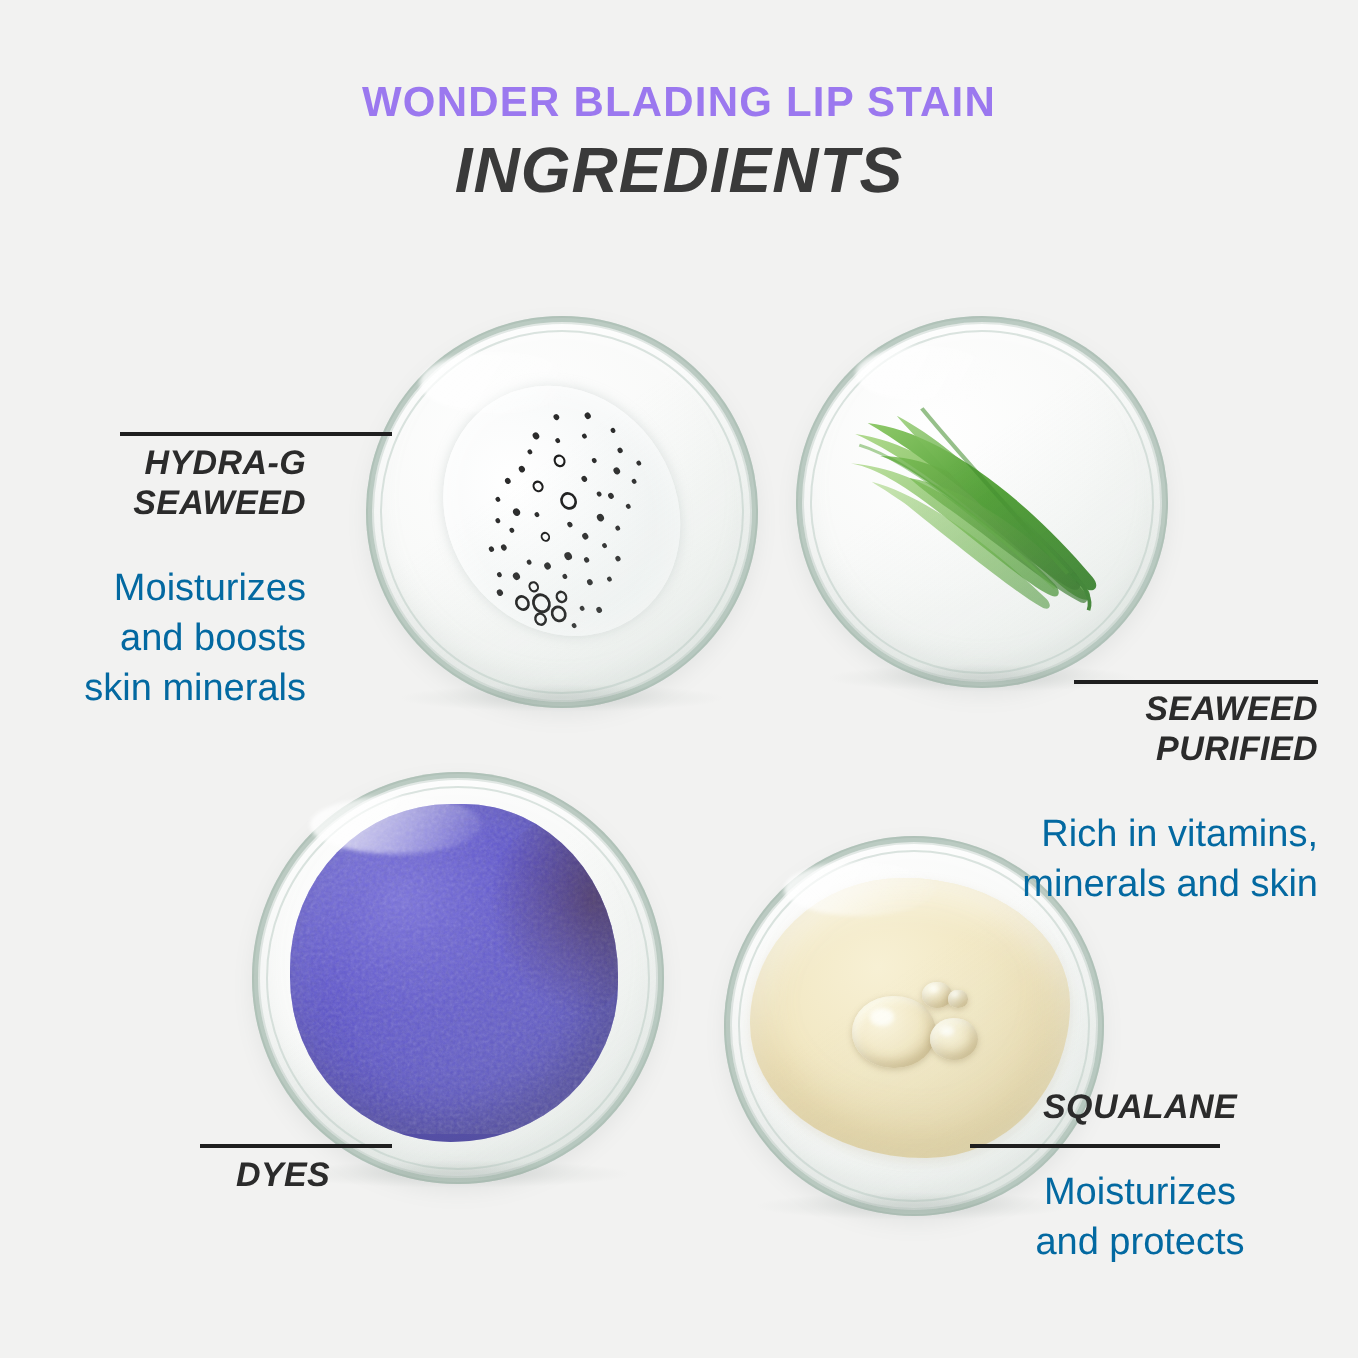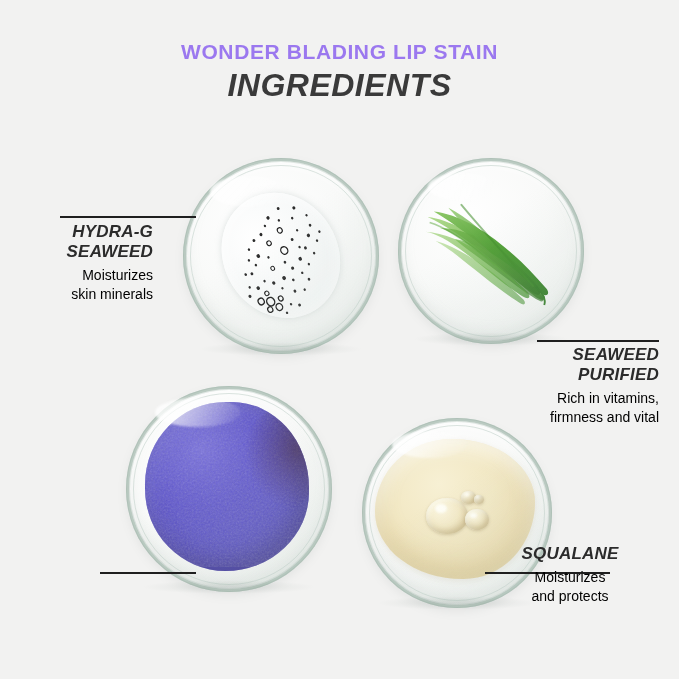--- a/index.html
+++ b/index.html
@@ -108,21 +108,21 @@
   }
 
   
   .label{position:absolute;}
   .lead{position:absolute;height:0;border-top:2px solid #1f1f1f;}
   .lbl-title{
     font-size:17px;font-weight:bold;font-style:italic;color:#2b2b2b;
     line-height:1.18;letter-spacing:.2px;
   }
   .lbl-body{
-    font-size:14px;color:#000000;line-height:1.32;margin-top:4px;
+    font-size:19px;color:#0369a1;line-height:1.32;margin-top:20px;
     font-weight:400;
   }
   .ta-left{text-align:left;}
   .ta-right{text-align:right;}
   .ta-center{text-align:center;}
 </style>
 </head>
 <body>
 
 <div id="stage">
@@ -276,37 +276,43 @@
   </div>
 
   <div class="lead" style="left:60px;top:216px;width:136px;"></div>
   <div class="label ta-right" style="left:0px;top:222px;width:153px;">
     <div class="lbl-title">
       <div>HYDRA-G</div>
       <div>SEAWEED</div>
     </div>
     <div class="lbl-body">
       <div>Moisturizes</div>
+      <div>and boosts</div>
       <div>skin minerals</div>
     </div>
   </div>
 
   <div class="lead" style="left:537px;top:340px;width:122px;"></div>
   <div class="label ta-right" style="left:480px;top:345px;width:179px;">
     <div class="lbl-title">
       <div>SEAWEED</div>
       <div>PURIFIED</div>
     </div>
     <div class="lbl-body">
       <div>Rich in vitamins,</div>
-      <div>firmness and vital</div>
+      <div>minerals and skin</div>
     </div>
   </div>
 
   <div class="lead" style="left:100px;top:572px;width:96px;"></div>
+  <div class="label ta-left" style="left:118px;top:578px;width:140px;">
+    <div class="lbl-title">
+      <div>DYES</div>
+    </div>
+  </div>
 
   <div class="lead" style="left:485px;top:572px;width:125px;"></div>
   <div class="label ta-center" style="left:495px;top:544px;width:150px;">
     <div class="lbl-title">
       <div>SQUALANE</div>
     </div>
     <div class="lbl-body">
       <div>Moisturizes</div>
       <div>and protects</div>
     </div>

